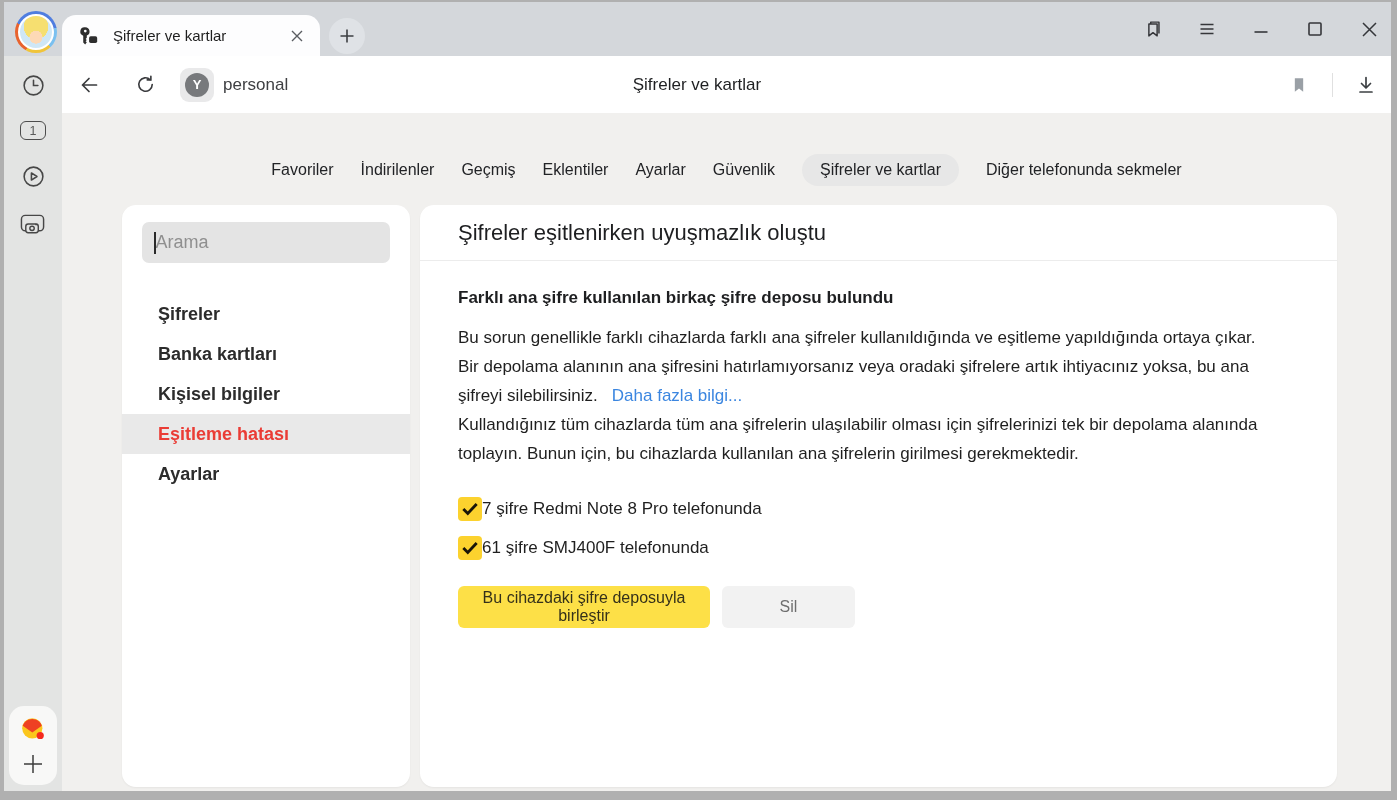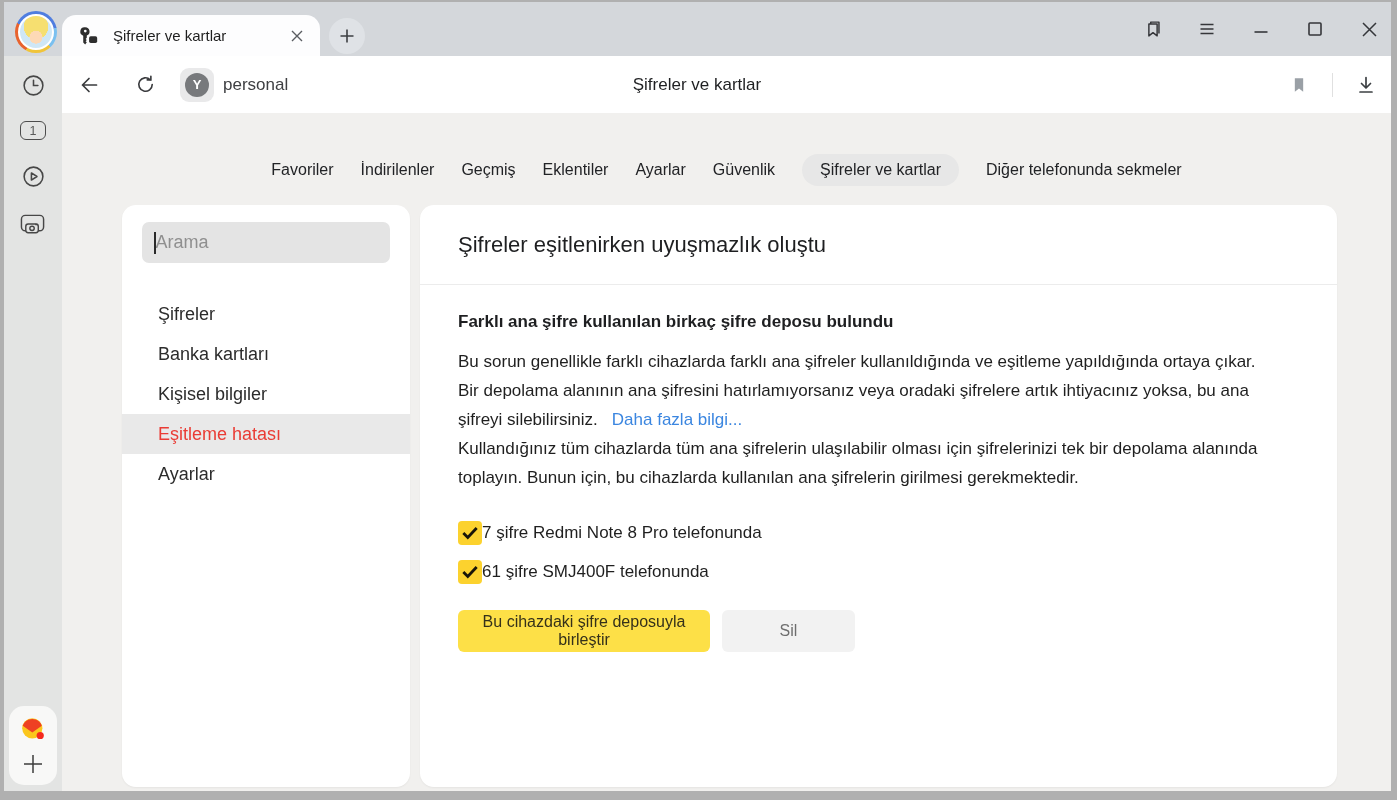--- a/index.html
+++ b/index.html
@@ -78,28 +78,28 @@
   .panel { background:#ffffff; border-radius:14px; box-shadow:0 1px 2px rgba(0,0,0,.05); }
 
   
   .side-panel { width:288px; flex:none; padding-top:17px; }
   .search-wrap { margin:0 20px; height:41px; background:#e4e4e4; border-radius:7px;
     display:flex; align-items:center; padding:0 12px; }
   .caret { width:1.5px; height:22px; background:#2a2a2a; flex:none; }
   .search-input { flex:1; border:none; outline:none; background:transparent;
     font-size:18px; color:#2a2a2a; font-family:inherit; }
   .search-input::placeholder { color:#8f8f8f; }
-  .menu { margin-top:31px; }
+  .menu { margin-top:31px;font-weight:bold; }
   .menu-item { height:40px; display:flex; align-items:center; padding-left:36px;
     font-size:18px; color:#2c2c2c; cursor:pointer; }
   .menu-item.active { background:#e9e9e9; color:#ea3c35; }
 
   
   .main-panel { flex:1; display:flex; flex-direction:column; min-width:0; }
-  .mp-header { height:80px; flex:none; display:flex; align-items:center; padding:0 38px;
+  .mp-header { height:56px; flex:none; display:flex; align-items:center; padding:0 38px;
     border-bottom:1px solid #ececec; }
   .mp-title { font-size:22px; font-weight:normal; color:#1e1f21; }
   .mp-body { padding:27px 56px 0 38px; }
   .mp-sub { font-size:17px; font-weight:bold; color:#1e1f21; margin-bottom:15px; }
   .mp-body p { font-size:17px; line-height:29px; color:#1f1f1f; }
   .more-link { color:#3b86e0; text-decoration:none; margin-left:14px; cursor:pointer; }
 
   .cb-list { margin-top:29px; }
   .cb-row { display:flex; align-items:center; margin-bottom:15px; cursor:pointer; }
   .checkbox { width:24px; height:24px; border-radius:4px; background:#fcd22e; flex:none;

